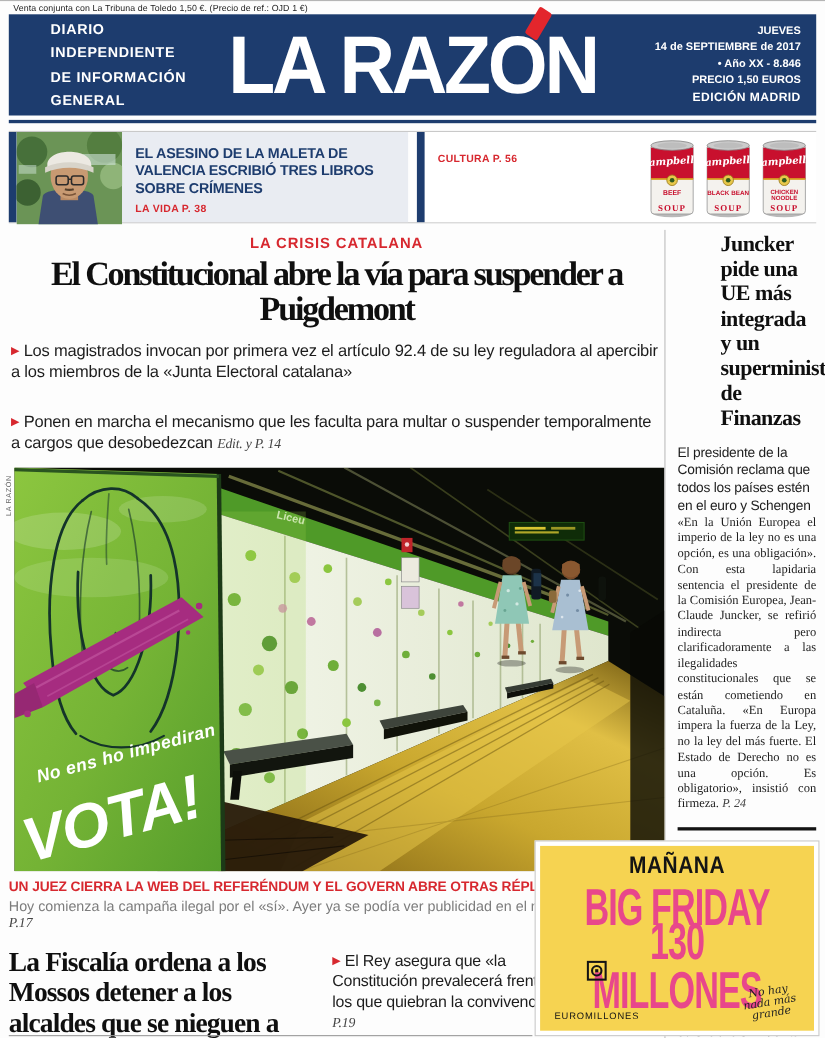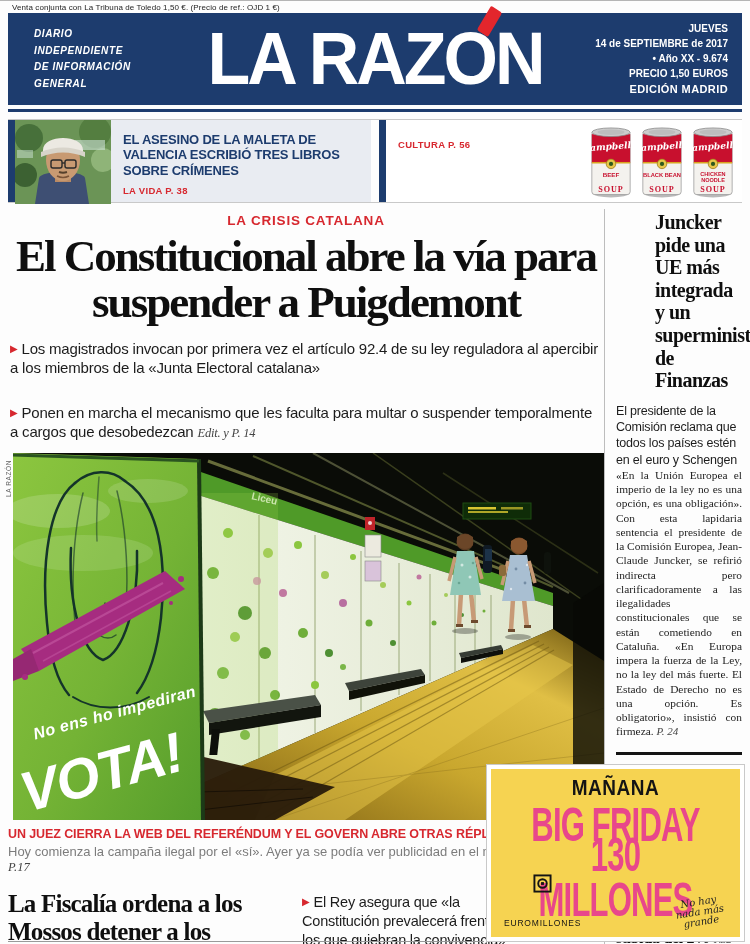--- a/index.html
+++ b/index.html
@@ -6,42 +6,42 @@
   html,body { background:#e9e9e9; }
   .page {
     position:relative; width:750px; height:944px; margin:0 auto;
     background:#fdfdfd; overflow:hidden; outline:1px solid #c5c5c5;
     font-family:"Liberation Sans", sans-serif; color:#111;
   }
   
   .topstrip { height:13px; padding:2px 0 0 12px; font-size:8px; color:#222; border-top:1px solid #b5b5b5; letter-spacing:.1px; }
   
   .masthead { position:relative; margin:0 8px; height:92px; background:#1d3c6e; }
-  .tagline { position:absolute; left:26px; top:50%; transform:translateY(-50%); color:#fff; font-size:10px; font-weight:bold; line-height:1.65; letter-spacing:.6px;font-style:italic; }
+  .tagline { position:absolute; left:38px; top:50%; transform:translateY(-50%); color:#fff; font-size:13px; font-weight:bold; line-height:1.65; letter-spacing:.6px; }
   .logo { position:absolute; left:0; right:0; top:0; bottom:0; display:flex; align-items:center; justify-content:center; color:#fff; font-weight:bold; font-size:70px; letter-spacing:-3px; transform:scaleY(1.06); }
   .logo .o-wrap { position:relative; display:inline-block; }
   .logo .accent { position:absolute; top:-9px; right:-1px; width:13px; height:27px; background:#e3262c; transform:rotate(32deg); border-radius:2px; }
   .dateblock { position:absolute; right:14px; top:50%; transform:translateY(-50%); text-align:right; color:#fff; font-size:10px; font-weight:bold; line-height:1.5; }
   .dateblock .edition { font-size:11px; letter-spacing:.4px; }
   .navyrule { margin:4px 8px 0; height:3px; background:#1d3c6e; }
   
   .teasers { margin:7px 8px 0; display:flex; gap:8px; border-top:1px solid #c9c9c9; border-bottom:1px solid #c9c9c9; padding:0; height:84px; }
   .teaser { flex:1; display:flex; align-items:stretch; }
   .teaser .bar { width:7px; background:#1d3c6e; }
   .teaser-left { background:#e9ecf2; }
   .teaser-right { background:#fff; }
   .teaser .txt { padding:12px 8px 0 12px; flex:1;border-radius:17px; }
   .teaser h3 { color:#1d3c6e; font-size:13px; line-height:1.18; letter-spacing:-.2px; }
   .teaser .section { color:#d7282f; font-size:9.5px; font-weight:bold; margin-top:7px; letter-spacing:.3px; }
   .cans { display:flex; gap:5px; align-items:center; padding-right:6px; }
   
   .main { margin:6px 8px 0; display:flex; }
   .leftcol { width:596px; }
   .kicker { text-align:center; color:#d7282f; font-weight:bold; font-size:13.5px; letter-spacing:.8px; margin-top:4px; }
-  .headline { font-family:"Liberation Serif", serif; font-weight:bold; font-size:45px; letter-spacing:-2px; line-height:1.03; text-align:center; color:#0f0f0f; margin-top:5px; }
+  .headline { font-family:"Liberation Serif", serif; font-weight:bold; font-size:31px; letter-spacing:-2px; line-height:1.03; text-align:center; color:#0f0f0f; margin-top:5px; }
   .lead-bullets { display:flex; gap:26px; margin-top:13px; padding:0 2px;flex-direction:column; }
   .lead-bullets .b { flex:1; font-size:15px; line-height:1.28; letter-spacing:-.2px; color:#1c1c1c; }
   .arrow { color:#d7282f; font-size:10px; margin-right:4px; position:relative; top:-2px; }
   .ref { font-family:"Liberation Serif", serif; font-style:italic; font-size:12.5px; color:#444; }
   
   .photowrap { position:relative; margin:12px 0 0 5px; height:367px; }
   .photowrap svg { position:absolute; inset:0; }
   .credit { position:absolute; left:-8px; top:44px; transform:rotate(-90deg); transform-origin:left top; font-size:6.5px; color:#666; letter-spacing:.6px; }
   .caption { margin-top:7px; }
   .cap-bold { color:#d7282f; font-size:12.5px; font-weight:bold; letter-spacing:-.1px; }
@@ -86,21 +86,21 @@
       <div>GENERAL</div>
     </div>
     <div class="logo">
         <span>LA RAZ</span>
         <span class="o-wrap"><span>O</span><span class="accent"></span></span>
         <span>N</span>
       </div>
     <div class="dateblock">
       <div>JUEVES</div>
       <div>14 de SEPTIEMBRE de 2017</div>
-      <div>• Año XX - 9.674</div>
+      <div>• Año XX - 8.846</div>
       <div>PRECIO 1,50 EUROS</div>
       <div class="edition">EDICIÓN MADRID</div>
     </div>
   </div>
   <div class="navyrule"></div>
 
   <div class="teasers">
     <div class="teaser teaser-left">
       <div class="bar"></div>
 

